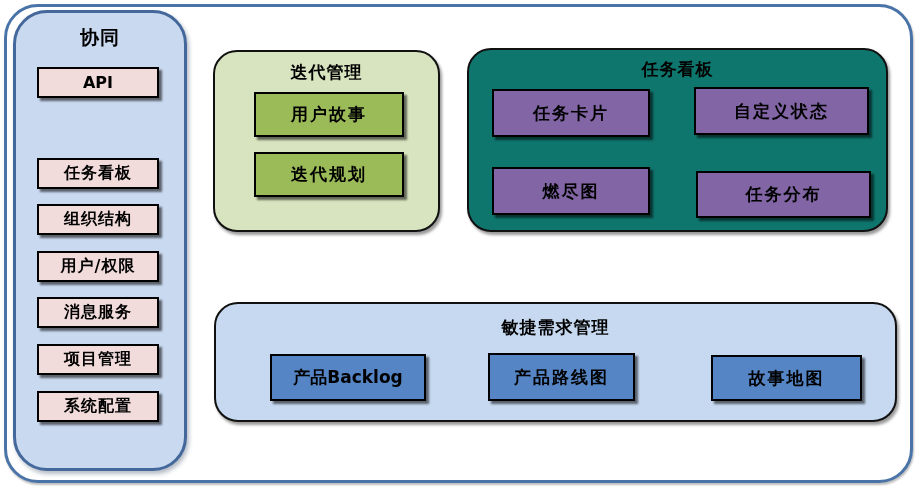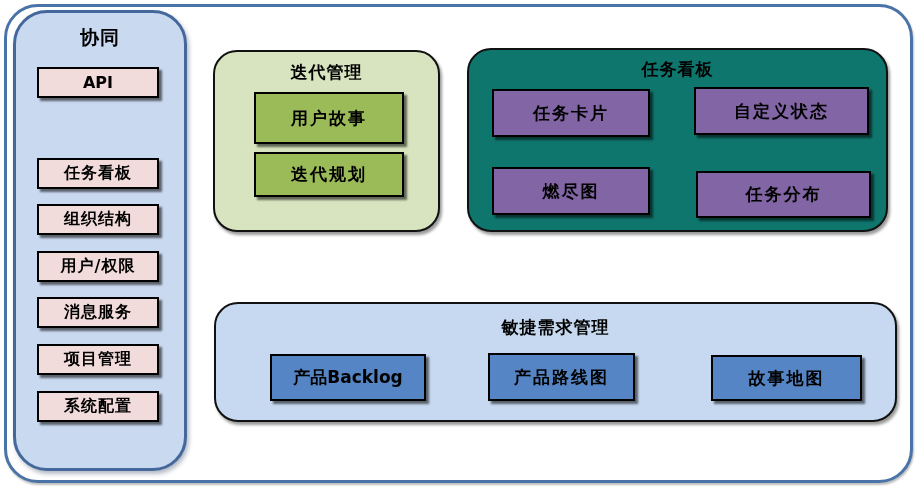--- a/index.html
+++ b/index.html
@@ -79,21 +79,21 @@
   <div class="pill latin" style="top:67px">API</div>
   <div class="pill" style="top:158px">任务看板</div>
   <div class="pill" style="top:204px">组织结构</div>
   <div class="pill" style="top:251px">用户/权限</div>
   <div class="pill" style="top:297px">消息服务</div>
   <div class="pill" style="top:344px">项目管理</div>
   <div class="pill" style="top:391px">系统配置</div>
 
   <div class="group iteration">
     <div class="group-title" style="top:9px">迭代管理</div>
-    <div class="node" style="left:39px;top:40px;width:150px;height:52px">用户故事</div>
+    <div class="node" style="left:39px;top:40px;width:150px;height:45px">用户故事</div>
     <div class="node" style="left:39px;top:100px;width:150px;height:45px">迭代规划</div>
   </div>
 
   <div class="group kanban">
     <div class="group-title" style="top:8px">任务看板</div>
     <div class="node" style="left:23px;top:39px;width:158px;height:48px">任务卡片</div>
     <div class="node" style="left:225px;top:37px;width:175px;height:48px">自定义状态</div>
     <div class="node" style="left:23px;top:117px;width:158px;height:48px">燃尽图</div>
     <div class="node" style="left:227px;top:121px;width:175px;height:47px">任务分布</div>
   </div>

